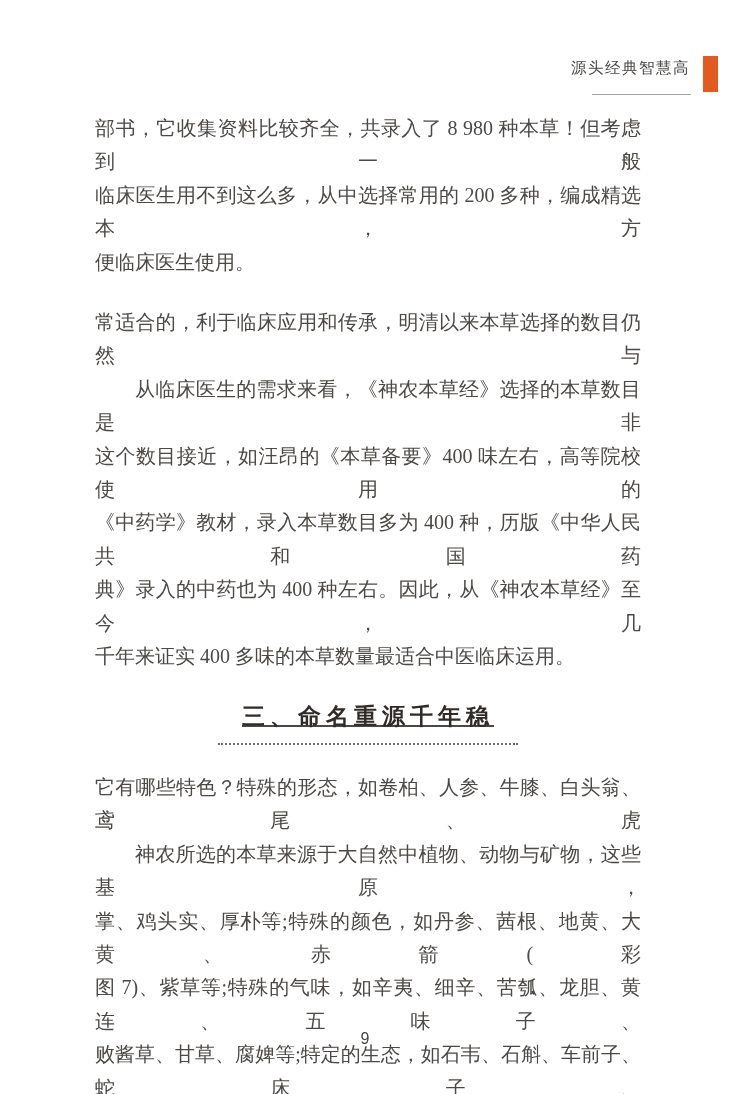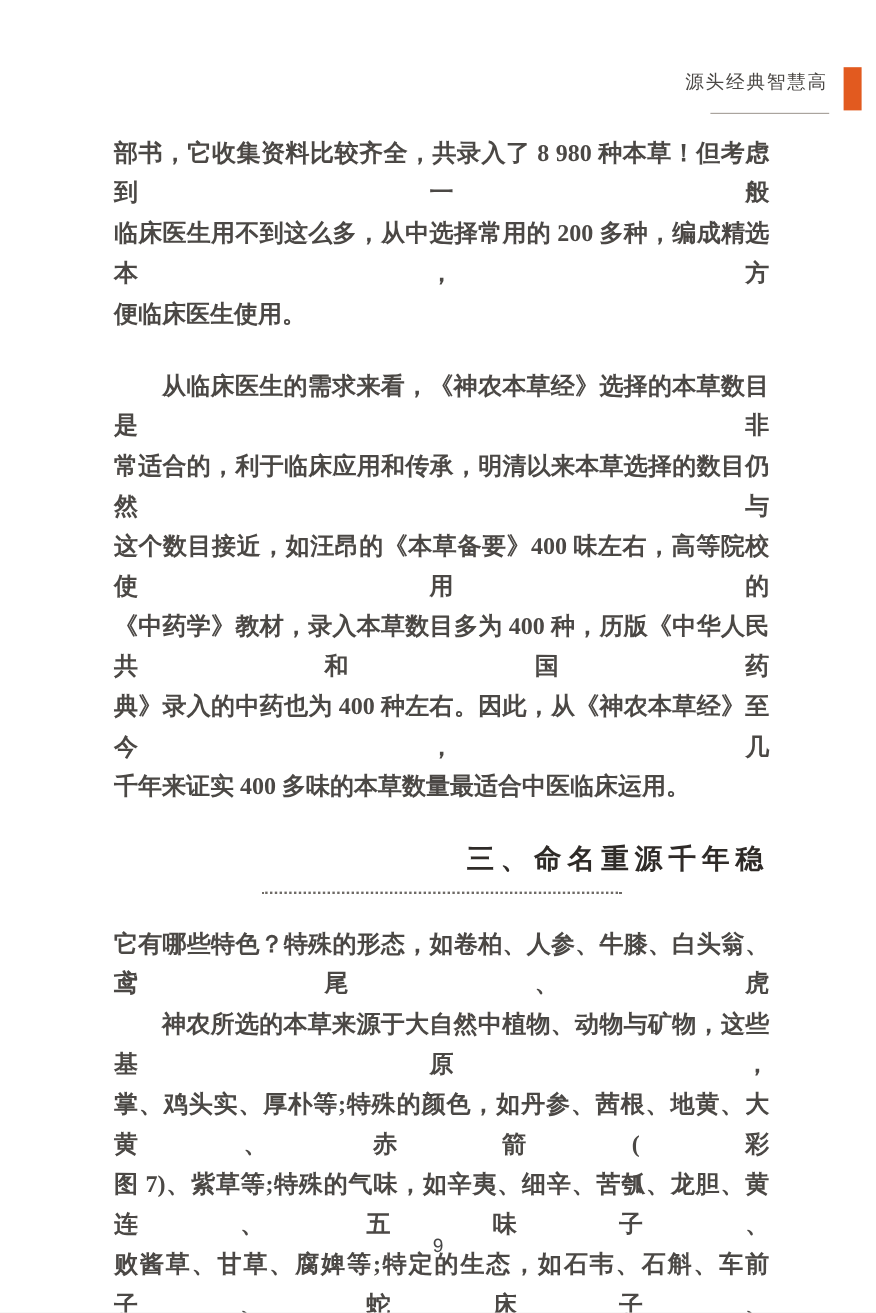--- a/index.html
+++ b/index.html
@@ -25,26 +25,26 @@
   .chapter-tab {
     position:absolute; top:56px; right:12px;
     width:15px; height:36px;
     background:#e25a1f;
   }
   
   .body-text {
     position:absolute; left:95px; top:112px; width:546px;
     font-size:20px; line-height:33.4px; color:#4b4845;
   }
-  .para { margin:0 0 27px 0;font-weight:bold; }
+  .para { margin:0 0 27px 0; }
   .line { display:block; white-space:nowrap; }
   .para .j { white-space:normal; text-align:justify; text-align-last:justify; }
   .ind { text-indent:2em; }
   
-  .heading-block { margin:5px 0 26px 0; text-align:right; }
+  .heading-block { margin:5px 0 26px 0; text-align:center;text-decoration:underline; }
   .section-heading {
     font-size:23px; font-weight:bold; color:#2f2b28;
     letter-spacing:5px; line-height:30px;
   }
   .heading-rule {
     width:300px; margin:9px auto 0 auto;
     border-bottom:2px dotted #6e6a66;
   }
   
   .page-number {
@@ -64,22 +64,22 @@
 
   <main class="body-text">
 
     <p class="para">
       <span class="line j">部书，它收集资料比较齐全，共录入了 8 980 种本草！但考虑到一般</span>
       <span class="line j">临床医生用不到这么多，从中选择常用的 200 多种，编成精选本，方</span>
       <span class="line">便临床医生使用。</span>
     </p>
 
     <p class="para">
+      <span class="line j">常适合的，利于临床应用和传承，明清以来本草选择的数目仍然与</span>
       <span class="line j ind">从临床医生的需求来看，《神农本草经》选择的本草数目是非</span>
-      <span class="line j">常适合的，利于临床应用和传承，明清以来本草选择的数目仍然与</span>
       <span class="line j">这个数目接近，如汪昂的《本草备要》400 味左右，高等院校使用的</span>
       <span class="line j">《中药学》教材，录入本草数目多为 400 种，历版《中华人民共和国药</span>
       <span class="line j">典》录入的中药也为 400 种左右。因此，从《神农本草经》至今，几</span>
       <span class="line">千年来证实 400 多味的本草数量最适合中医临床运用。</span>
     </p>
 
     <div class="heading-block">
       <span class="section-heading">三、命名重源千年稳</span>
       <div class="heading-rule"></div>
     </div>

